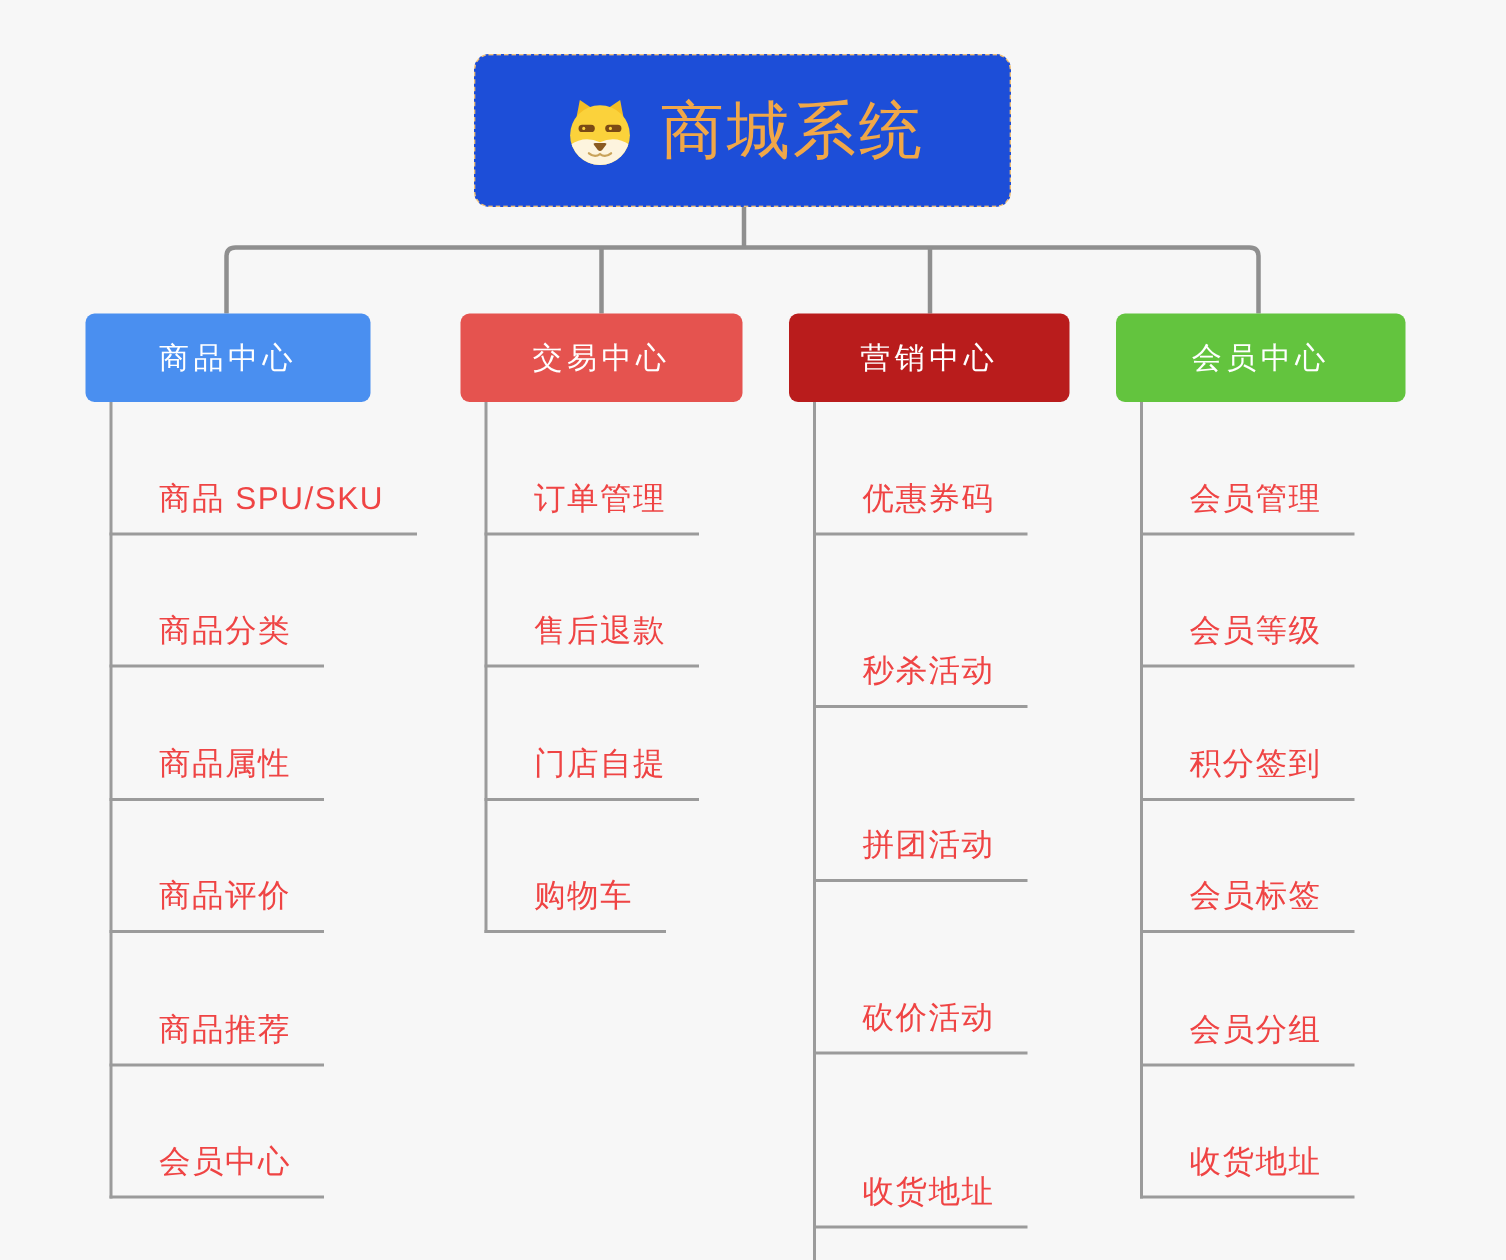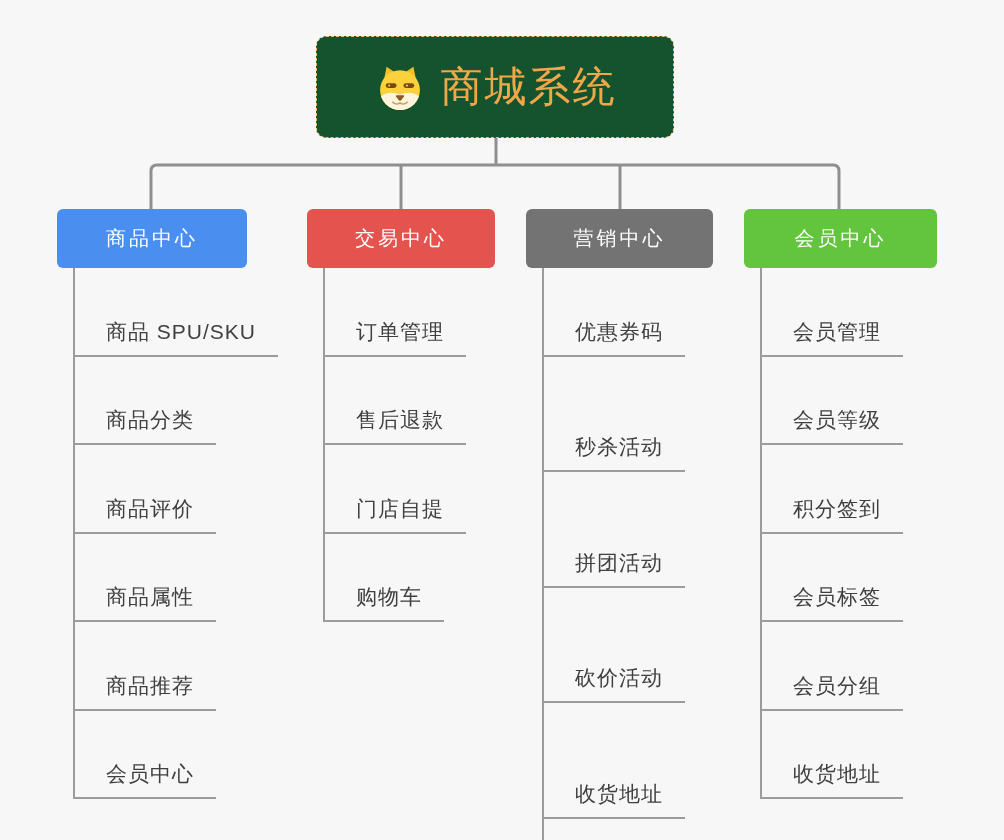--- a/index.html
+++ b/index.html
@@ -6,42 +6,42 @@
   body {
     width:1004px; height:840px; position:relative; overflow:hidden;
     background:#f7f7f7;
     font-family:"Liberation Sans","DejaVu Sans",sans-serif;
   }
   .stage { position:absolute; inset:0; }
   svg.connectors { position:absolute; left:0; top:0; }
 
   .root {
     position:absolute; left:316px; top:36px; width:358px; height:102px;
-    box-sizing:border-box; background:#14532d;
+    box-sizing:border-box; background:#1d4ed8;
     border:1px dashed #efbf76; border-radius:10px;
     display:flex; align-items:center; justify-content:center; gap:15px;
   }
   .root-title { font-size:42px; letter-spacing:2px; color:#f0a748; }
 
   .branch {
     position:absolute; top:209px; height:59px; border-radius:6px;
     display:flex; align-items:center; justify-content:center;
     color:#ffffff; font-size:20px; letter-spacing:3px;
   }
 
   .column { position:absolute; top:268px; display:flex; flex-direction:column; }
   .column::before {
     content:""; position:absolute; left:0; top:0; width:2px; height:100%;
     background:#9b9b9b;
   }
   .slot { height:88.5px; display:flex; align-items:flex-end; }
   .leaf {
     border-bottom:2px solid #9b9b9b;
     padding:0 22px 9px 33px;
-    font-size:21px; letter-spacing:1px; color:#404040; white-space:nowrap;
+    font-size:21px; letter-spacing:1px; color:#ef4444; white-space:nowrap;
   }
 </style>
 </head>
 <body>
 
 <div class="stage">
 
   <svg class="connectors" width="1004" height="840">
     <g fill="none" stroke="#8f8f8f" stroke-width="3">
       <path d="M496,138 L496,165"></path>
@@ -77,24 +77,24 @@
         <span>商品中心</span>
       </div>
       <div class="column" style="left: 73px;">
         <div class="slot">
           <div class="leaf">商品 SPU/SKU</div>
         </div>
         <div class="slot">
           <div class="leaf">商品分类</div>
         </div>
         <div class="slot">
-          <div class="leaf">商品评价</div>
+          <div class="leaf">商品属性</div>
         </div>
         <div class="slot">
-          <div class="leaf">商品属性</div>
+          <div class="leaf">商品评价</div>
         </div>
         <div class="slot">
           <div class="leaf">商品推荐</div>
         </div>
         <div class="slot">
           <div class="leaf">会员中心</div>
         </div>
       </div>
       <div class="branch" style="left: 307px; width: 188px; background: rgb(229, 83, 79);">
         <span>交易中心</span>
@@ -106,21 +106,21 @@
         <div class="slot">
           <div class="leaf">售后退款</div>
         </div>
         <div class="slot">
           <div class="leaf">门店自提</div>
         </div>
         <div class="slot">
           <div class="leaf">购物车</div>
         </div>
       </div>
-      <div class="branch" style="left: 526px; width: 187px; background: #737373;">
+      <div class="branch" style="left: 526px; width: 187px; background: #b91c1c;">
         <span>营销中心</span>
       </div>
       <div class="column" style="left: 542px; gap: 27px;">
         <div class="slot">
           <div class="leaf">优惠券码</div>
         </div>
         <div class="slot">
           <div class="leaf">秒杀活动</div>
         </div>
         <div class="slot">

